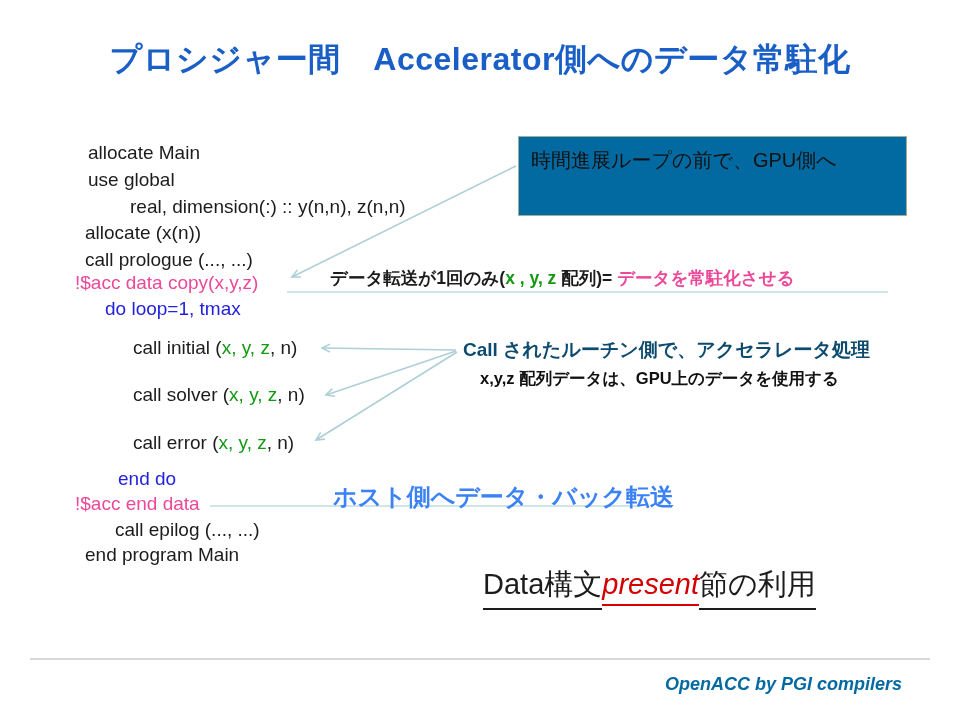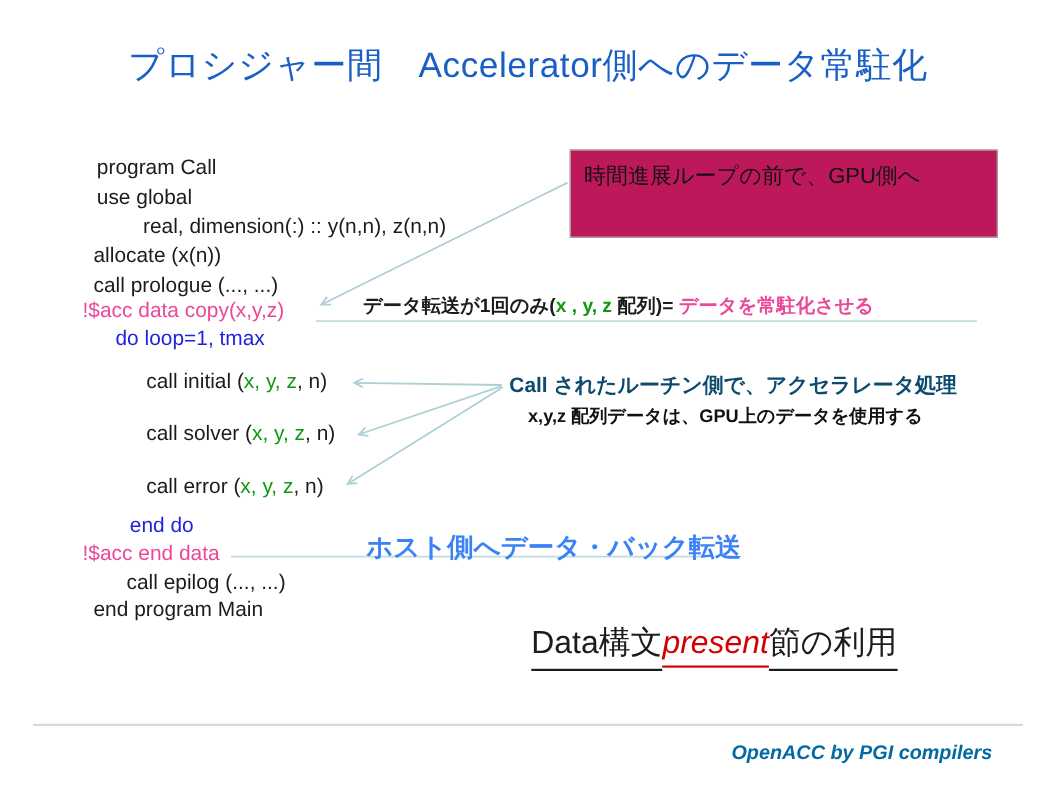--- a/index.html
+++ b/index.html
@@ -4,32 +4,32 @@
 <style>
   html,body{margin:0;padding:0;}
   body{
     width:960px;height:720px;position:relative;background:#ffffff;overflow:hidden;
     font-family:"Liberation Sans","DejaVu Sans",sans-serif;
   }
   .abs{position:absolute;white-space:nowrap;}
   
   .slide-title{
     left:0;top:38px;width:960px;text-align:center;
-    font-size:32px;font-weight:normal;color:#1A5FC6;letter-spacing:0.5px;
+    font-size:32px;font-weight:bold;color:#1A5FC6;letter-spacing:0.5px;
   }
   
   .code-line{font-size:19px;color:#1c1c1c;line-height:22px;}
   .c-red{color:#ec4899;}
   .c-blue{color:#2222DD;}
   .c-green{color:#119911;}
   .c-black{color:#1c1c1c;}
   
   .callout-box{
     left:518px;top:136px;width:363px;height:62px;
-    background:#be185d;border:1px solid #9FAE9B;
+    background:#0369a1;border:1px solid #9FAE9B;
     padding:8px 12px;white-space:normal;
   }
   .callout-box .bx-line{font-size:20px;color:#111;line-height:30px;white-space:nowrap;}
   
   .transfer-note{left:330px;top:266px;font-size:17.5px;font-weight:bold;color:#111;}
   .call-note-1{left:463px;top:337px;font-size:19px;font-weight:bold;color:#0c4a6e;}
   .call-note-2{left:480px;top:368px;font-size:16.5px;font-weight:bold;color:#111;}
   .host-note{left:333px;top:481px;font-size:24px;font-weight:bold;color:#3b82f6;}
   
   .data-present{left:483px;top:565px;font-size:29px;color:#111;}
@@ -62,21 +62,21 @@
   <line x1="287" y1="292" x2="888" y2="292" stroke="#BFDCE0" stroke-width="1.6"></line>
 
   <line x1="210" y1="506" x2="640" y2="506" stroke="#BFDCE0" stroke-width="1.6"></line>
 
   <line x1="30" y1="659" x2="930" y2="659" stroke="#D8D8D8" stroke-width="2"></line>
 </svg>
 
 <div class="abs slide-title">プロシジャー間　Accelerator側へのデータ常駐化</div>
 
 <div>
-  <div class="abs code-line" style="left:88px;top:142px"><span class="c-black">program Call</span></div>
+  <div class="abs code-line" style="left:88px;top:142px"><span class="c-black">allocate Main</span></div>
   <div class="abs code-line" style="left:88px;top:169px"><span class="c-black">use global</span></div>
   <div class="abs code-line" style="left:130px;top:196px"><span class="c-black">real, dimension(:) :: y(n,n), z(n,n)</span></div>
   <div class="abs code-line" style="left:85px;top:222px"><span class="c-black">allocate (x(n))</span></div>
   <div class="abs code-line" style="left:85px;top:249px"><span class="c-black">call prologue (..., ...)</span></div>
   <div class="abs code-line" style="left:75px;top:272px"><span class="c-red">!$acc data copy(x,y,z)</span></div>
   <div class="abs code-line" style="left:105px;top:298px"><span class="c-blue">do  loop=1, tmax</span></div>
 
   <div class="abs code-line" style="left:133px;top:337px">
     <span class="c-black">call initial (</span><span class="c-green">x, y, z</span><span class="c-black">, n)</span>
   </div>

